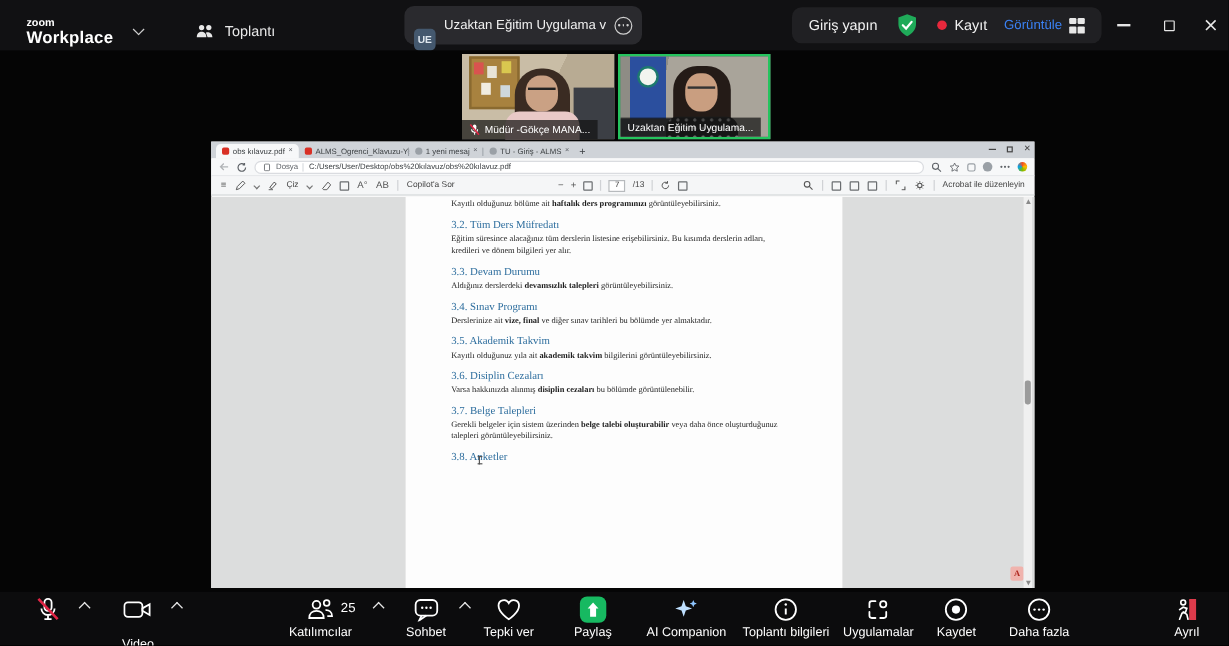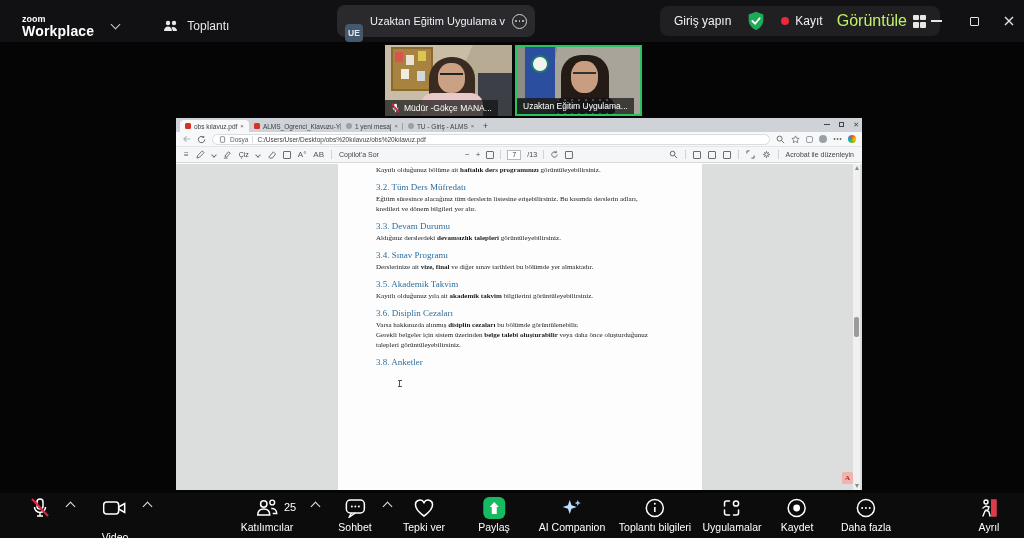--- a/index.html
+++ b/index.html
@@ -24,21 +24,21 @@
   .meet-title { color:#f0f0f0; font-size:11px; white-space:nowrap; overflow:hidden; flex:1; }
   .dots-circle { width:15px; height:15px; border:1.3px solid #cfcfcf; border-radius:50%;
                  display:flex; align-items:center; justify-content:center; gap:1.5px; flex:none; }
   .dots-circle i { width:1.8px; height:1.8px; background:#cfcfcf; border-radius:50%; }
   .right-pill { position:absolute; left:660px; top:6px; height:30px; background:#202023; border-radius:8px;
                 display:flex; align-items:center; padding:0 14px; gap:14px; }
   .signin { color:#f2f2f2; font-size:12px; }
   .shield { width:22px; height:22px; }
   .rec { display:flex; align-items:center; gap:6px; color:#f2f2f2; font-size:12px; }
   .rec-dot { width:8px; height:8px; border-radius:50%; background:#e8283c; }
-  .view { display:flex; align-items:center; gap:6px; color:#bef264; font-size:16px; }
+  .view { display:flex; align-items:center; gap:6px; color:#3b82f6; font-size:11px; }
   .grid-ic { width:13px; height:13px; display:grid; grid-template-columns:1fr 1fr; gap:1.5px; }
   .grid-ic i { background:#e8e8e8; border-radius:1px; }
   .winctl { position:absolute; top:0; height:42px; width:38px; display:flex; align-items:center; justify-content:center; }
   .wc-min { left:917px; } .wc-max { left:955px; } .wc-close { left:993px; width:31px; }
   .wc-min i { width:11px; height:1.5px; background:#e6e6e6; display:block; }
   .wc-max i { width:9px; height:9px; border:1.3px solid #e6e6e6; border-radius:1px; display:block; }
 
   
   .stage { position:absolute; left:0; top:42px; width:1024px; height:451px; background:#050505; }
   .thumb { position:absolute; top:3px; width:127px; height:71px; overflow:hidden; background:#777; }
@@ -374,20 +374,21 @@
 
             <div class="doc-h">3.4. Sınav Programı</div>
             <div class="doc-p"><span>Derslerinize ait </span><b>vize, final</b><span> ve diğer sınav tarihleri bu bölümde yer almaktadır.</span></div>
 
             <div class="doc-h">3.5. Akademik Takvim</div>
             <div class="doc-p"><span>Kayıtlı olduğunuz yıla ait </span><b>akademik takvim</b><span> bilgilerini görüntüleyebilirsiniz.</span></div>
 
             <div class="doc-h">3.6. Disiplin Cezaları</div>
             <div class="doc-p"><span>Varsa hakkınızda alınmış </span><b>disiplin cezaları</b><span> bu bölümde görüntülenebilir.</span></div>
 
+            <div class="doc-h">3.7. Belge Talepleri</div>
             <div class="doc-p"><span>Gerekli belgeler için sistem üzerinden </span><b>belge talebi oluşturabilir</b><span> veya daha önce oluşturduğunuz talepleri görüntüleyebilirsiniz.</span></div>
 
             <div class="doc-h">3.8. Anketler</div>
           </div>
         </div>
         <div class="ibeam"></div>
         <div class="acrobadge">A</div>
         <div class="scrolltrack">
           <span class="scroll-arrow sa-up"></span>
           <span class="scrollthumb"></span>

